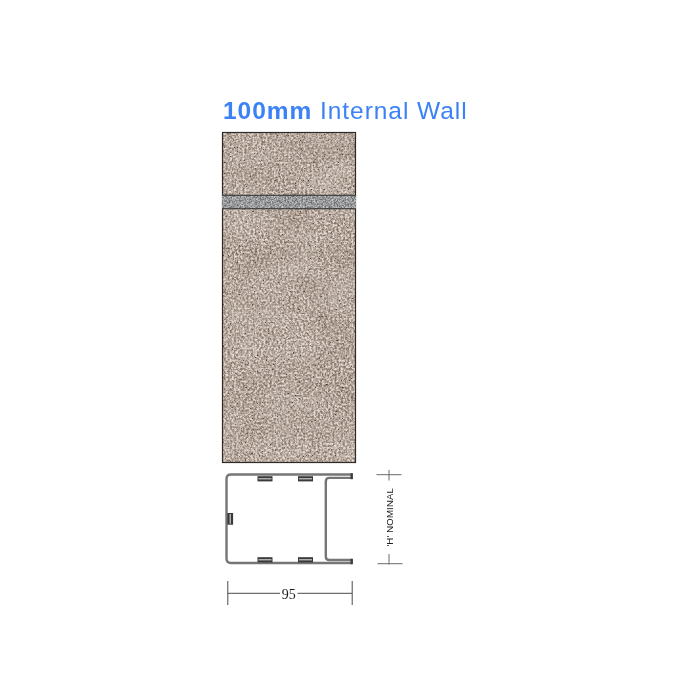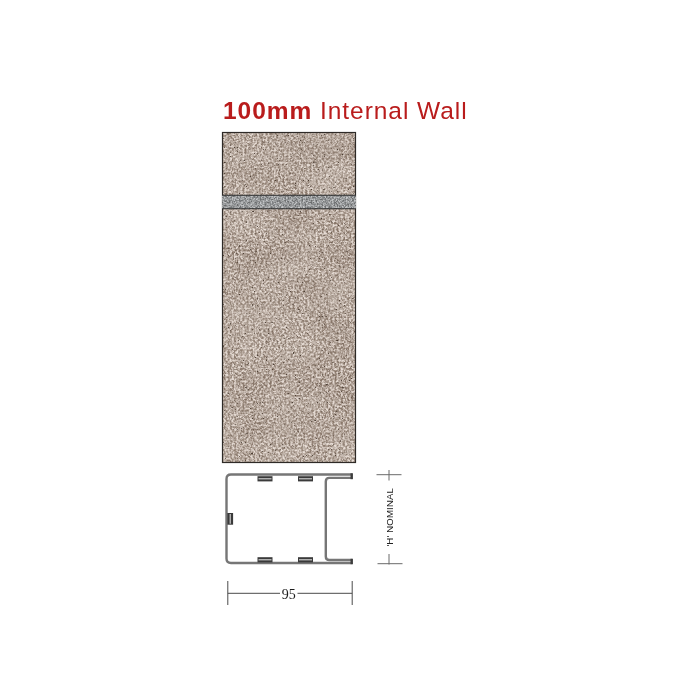--- a/index.html
+++ b/index.html
@@ -1,18 +1,18 @@
 <!DOCTYPE html>
 <html><head>
 <meta charset="utf-8">
 <style>
   html,body{margin:0;padding:0;background:#ffffff;}
   #canvas{position:relative;width:700px;height:700px;background:#ffffff;overflow:hidden;
           font-family:"Liberation Sans", sans-serif;}
-  #title{position:absolute;left:223px;top:98.7px;font-size:24.5px;line-height:1;color:#b91c1c;
+  #title{position:absolute;left:223px;top:98.7px;font-size:24.5px;line-height:1;color:#3b82f6;
          will-change:transform;
          letter-spacing:0.95px;white-space:nowrap;}
   #title b{font-weight:bold;}
   svg{position:absolute;left:0;top:0;}
 </style>
 </head>
 <body>
 <div id="canvas">
 
   <div id="title"><b>100mm</b> Internal Wall</div>

